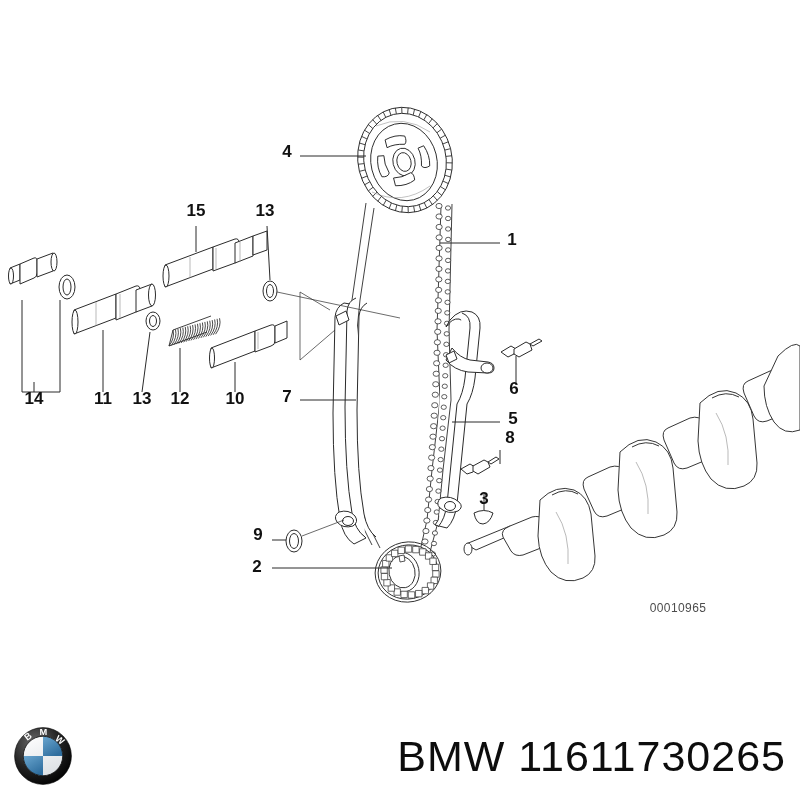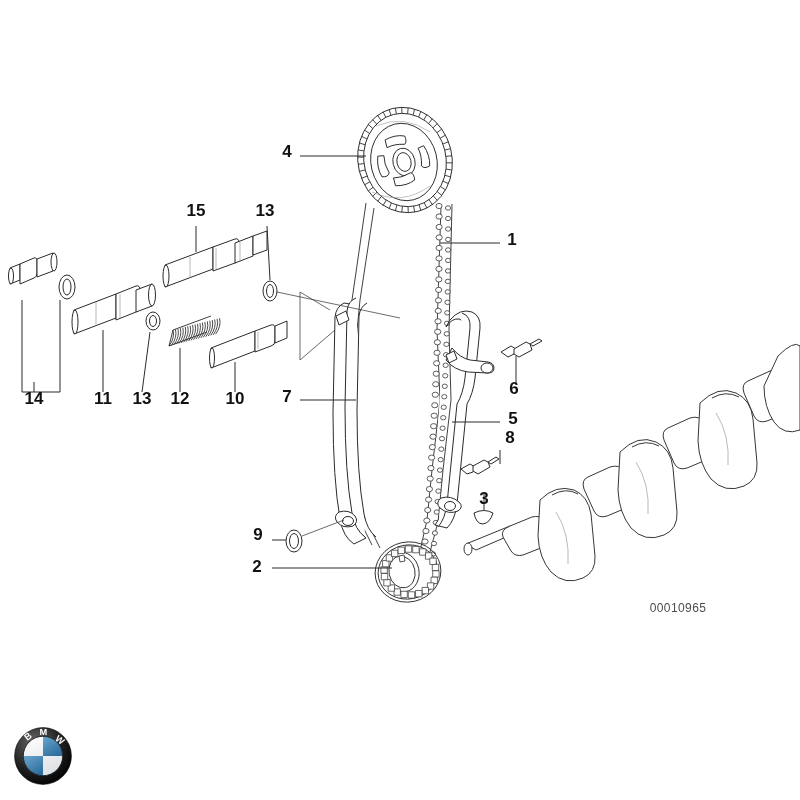--- a/index.html
+++ b/index.html
@@ -525,15 +525,16 @@
         <circle cx="50" cy="50" r="34" fill="url(#whiteShade)"></circle>
         <path d="M50,16 A34,34 0 0,1 84,50 L50,50 Z" fill="url(#blueShade)"></path>
         <path d="M50,84 A34,34 0 0,1 16,50 L50,50 Z" fill="url(#blueShade)"></path>
         <circle cx="50" cy="50" r="34" fill="none" stroke="#111111" stroke-width="1.4"></circle>
         <circle cx="50" cy="50" r="49" fill="none" stroke="#000000" stroke-width="1"></circle>
         <text x="23" y="24" font-family="Liberation Sans, sans-serif" font-size="16" font-weight="bold" fill="#ffffff" transform="rotate(-38 23 24)">B</text>
         <text x="44" y="13" font-family="Liberation Sans, sans-serif" font-size="16" font-weight="bold" fill="#ffffff">M</text>
         <text x="70" y="22" font-family="Liberation Sans, sans-serif" font-size="16" font-weight="bold" fill="#ffffff" transform="rotate(38 70 22)">W</text>
       </svg>
     </div>
+    <div class="footer-text">BMW 11611730265</div>
   </div>
 
 </div>
 
 </body></html>

